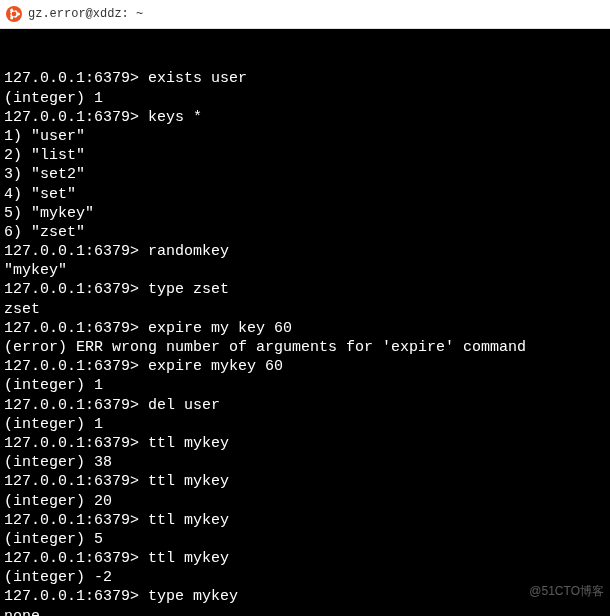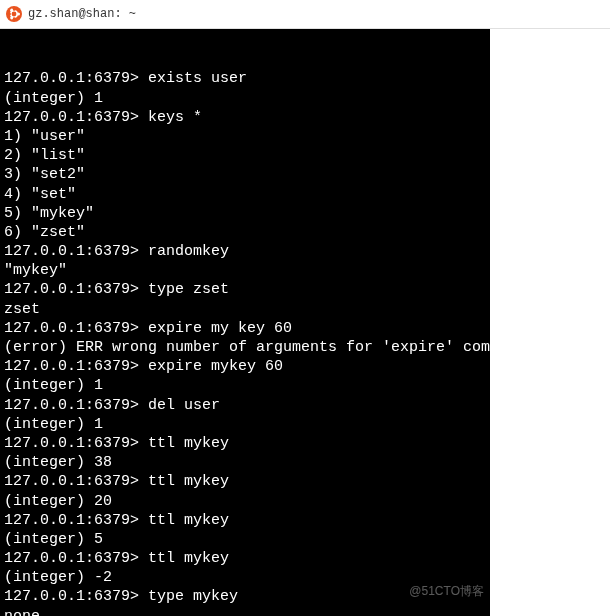--- a/index.html
+++ b/index.html
@@ -24,21 +24,21 @@
   .title-bar .ubuntu-icon {
     width: 16px;
     height: 16px;
     margin-right: 6px;
     position: relative;
   }
   .title-bar .ubuntu-icon svg { display:block; }
   .terminal {
     background: #000000;
     color: #ffffff;
-    width: 490px;
+    width: 610px;
     height: 588px;
     padding: 2px 4px 0 4px;
     box-sizing: border-box;
     font-size: 15px;
     line-height: 1.28;
     white-space: pre;
     position: relative;
   }
   .line { display: block; }
   .prompt-host { color: #ffffff; }
@@ -61,18 +61,18 @@
       <circle cx="8" cy="8" r="8" fill="#E95420"></circle>
       <circle cx="8" cy="8" r="3.2" fill="none" stroke="#fff" stroke-width="1.6"></circle>
       <circle cx="12.4" cy="8" r="1.6" fill="#fff"></circle>
       <circle cx="5.8" cy="4.2" r="1.6" fill="#fff"></circle>
       <circle cx="5.8" cy="11.8" r="1.6" fill="#fff"></circle>
       <rect x="7.1" y="2.6" width="1.8" height="2.2" fill="#E95420" transform="rotate(-30 8 3.7)"></rect>
       <rect x="7.1" y="11.2" width="1.8" height="2.2" fill="#E95420" transform="rotate(30 8 12.3)"></rect>
       <rect x="2.6" y="7.1" width="2.2" height="1.8" fill="#E95420"></rect>
     </svg>
   </span>
-  <span> gz.shan@shan: ~</span>
+  <span> gz.error@xddz: ~</span>
 </div>
 
 <div class="terminal" id="terminal">
   <span class="line"><span class="prompt-host">127.0.0.1:6379&gt; </span><span class="cmd">exists user</span></span><span class="line">(integer) 1</span><span class="line"><span class="prompt-host">127.0.0.1:6379&gt; </span><span class="cmd">keys *</span></span><span class="line">1) "user"</span><span class="line">2) "list"</span><span class="line">3) "set2"</span><span class="line">4) "set"</span><span class="line">5) "mykey"</span><span class="line">6) "zset"</span><span class="line"><span class="prompt-host">127.0.0.1:6379&gt; </span><span class="cmd">randomkey</span></span><span class="line">"mykey"</span><span class="line"><span class="prompt-host">127.0.0.1:6379&gt; </span><span class="cmd">type zset</span></span><span class="line">zset</span><span class="line"><span class="prompt-host">127.0.0.1:6379&gt; </span><span class="cmd">expire my key 60</span></span><span class="line">(error) ERR wrong number of arguments for 'expire' command</span><span class="line"><span class="prompt-host">127.0.0.1:6379&gt; </span><span class="cmd">expire mykey 60</span></span><span class="line">(integer) 1</span><span class="line"><span class="prompt-host">127.0.0.1:6379&gt; </span><span class="cmd">del user</span></span><span class="line">(integer) 1</span><span class="line"><span class="prompt-host">127.0.0.1:6379&gt; </span><span class="cmd">ttl mykey</span></span><span class="line">(integer) 38</span><span class="line"><span class="prompt-host">127.0.0.1:6379&gt; </span><span class="cmd">ttl mykey</span></span><span class="line">(integer) 20</span><span class="line"><span class="prompt-host">127.0.0.1:6379&gt; </span><span class="cmd">ttl mykey</span></span><span class="line">(integer) 5</span><span class="line"><span class="prompt-host">127.0.0.1:6379&gt; </span><span class="cmd">ttl mykey</span></span><span class="line">(integer) -2</span><span class="line"><span class="prompt-host">127.0.0.1:6379&gt; </span><span class="cmd">type mykey</span></span><span class="line">none</span><div class="watermark">@51CTO博客</div>
 </div>
 
 </body></html>

